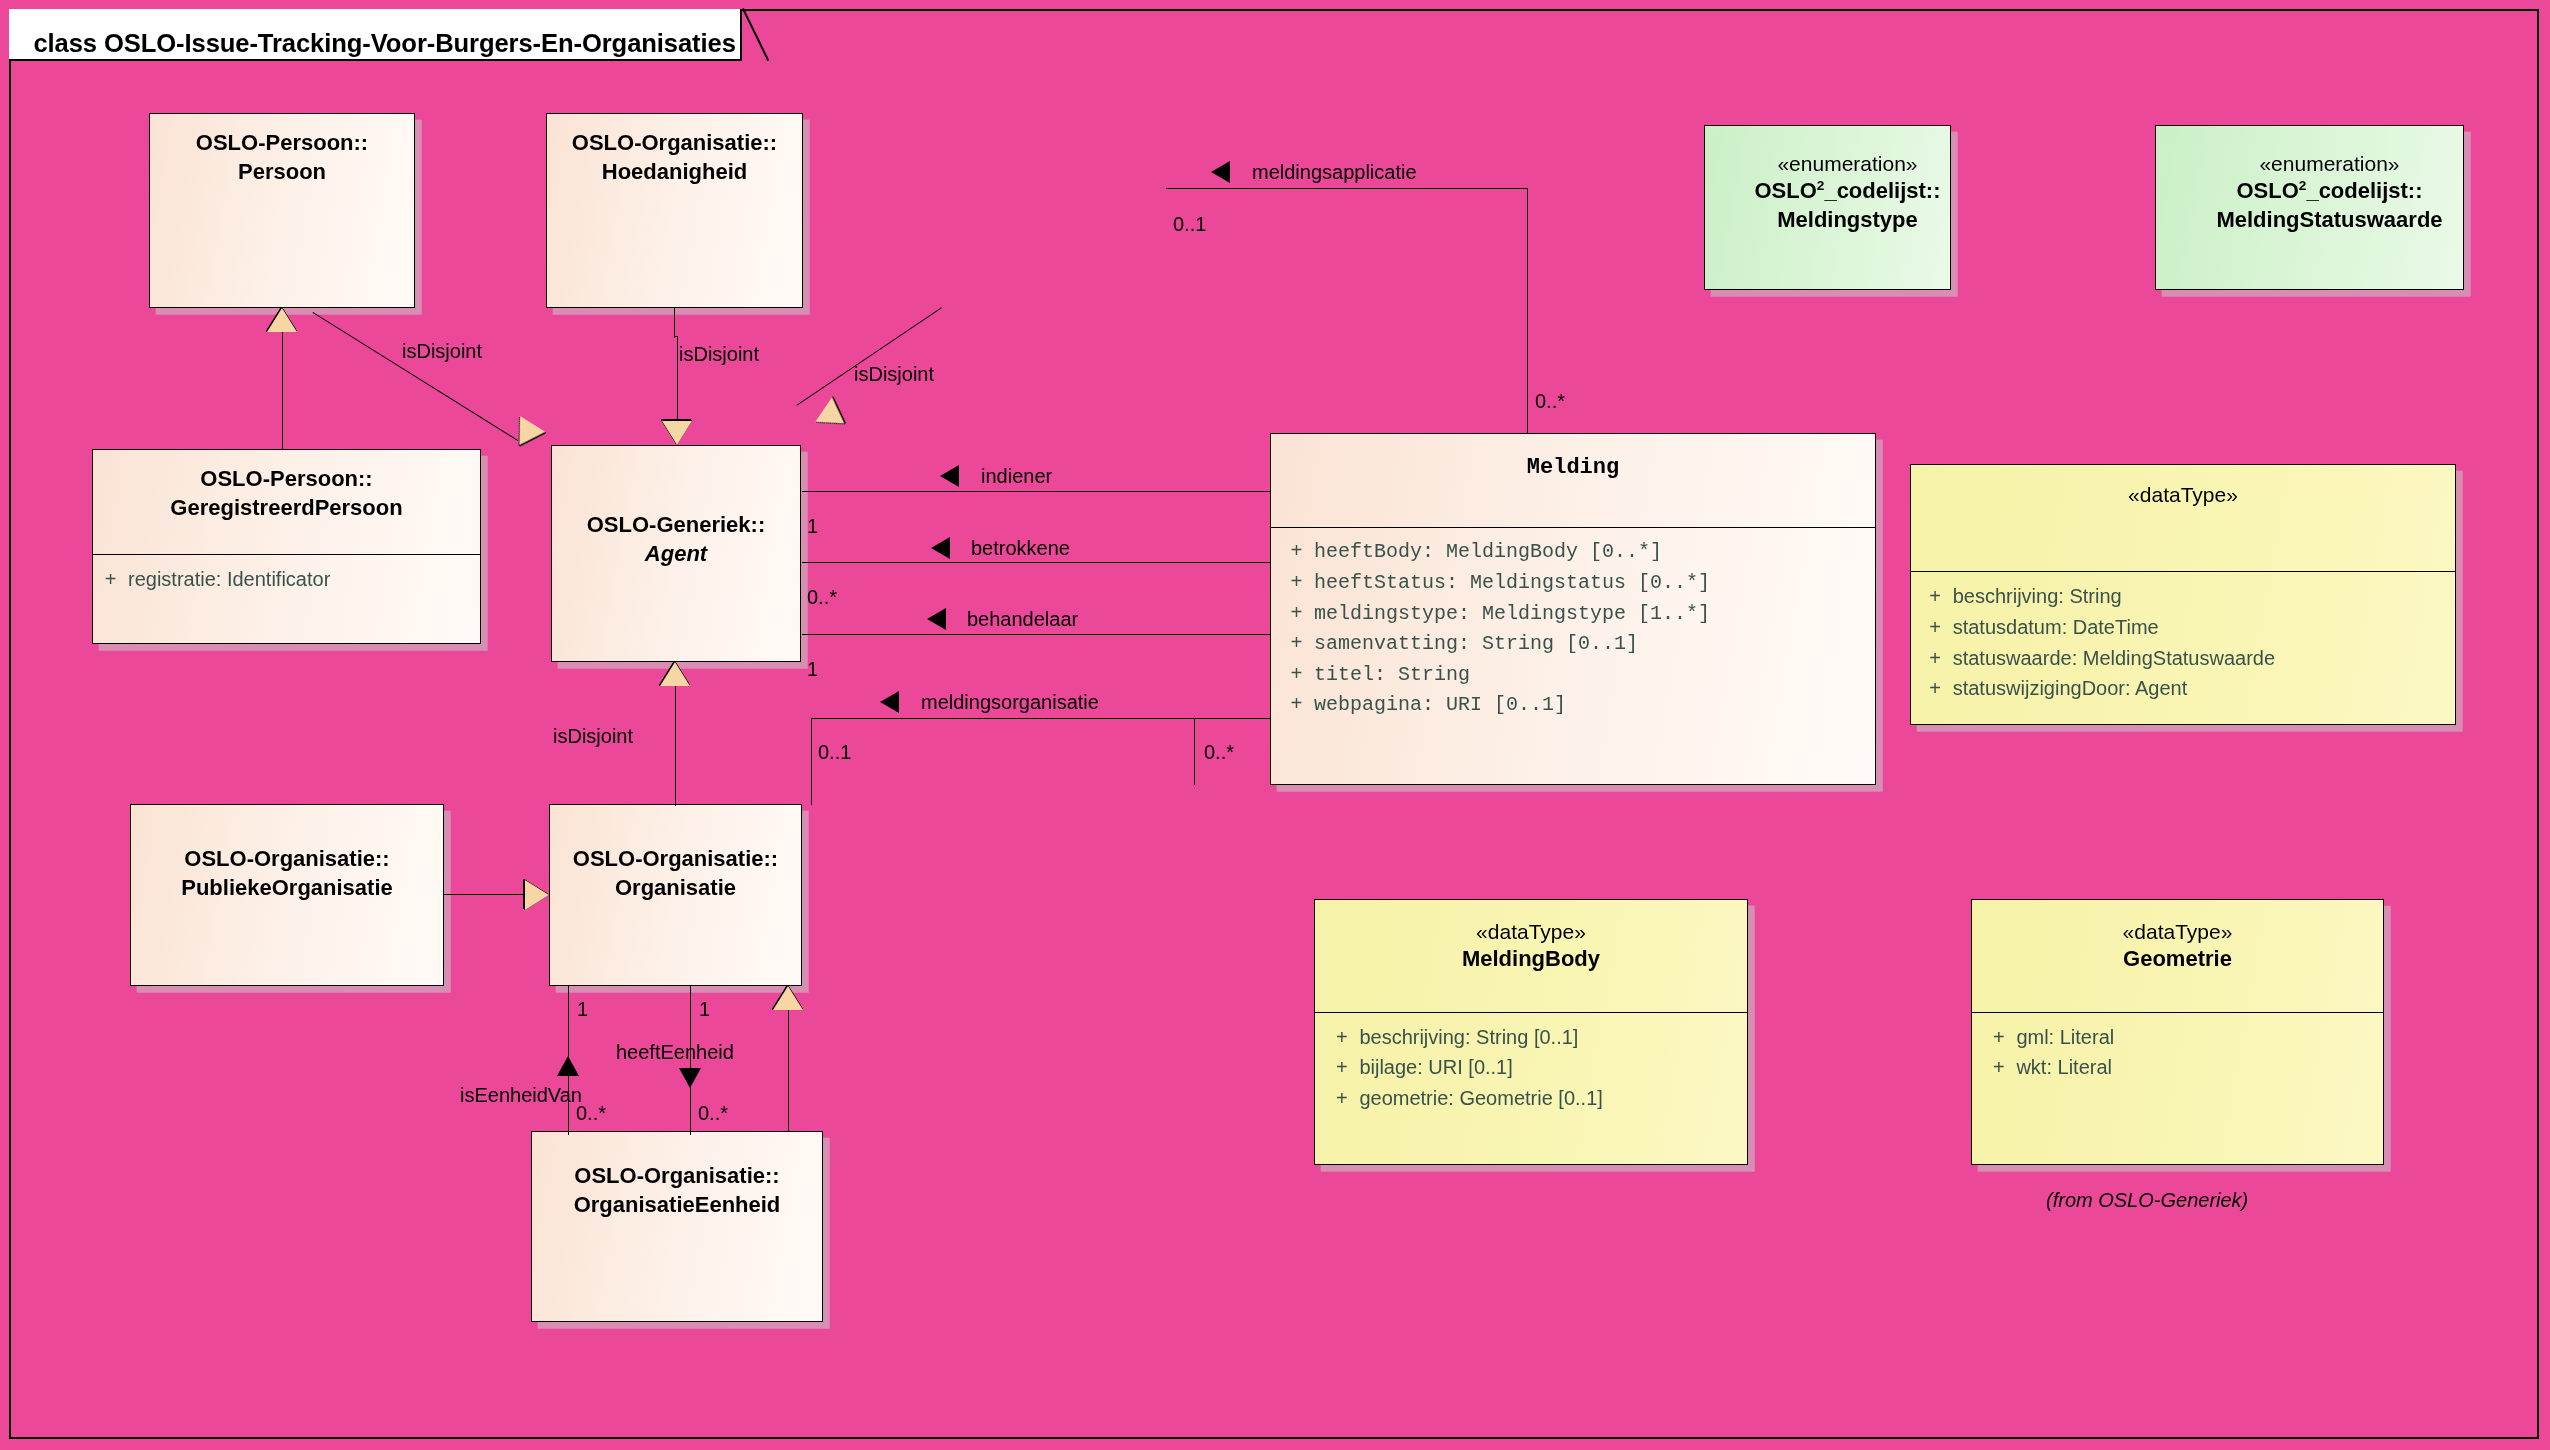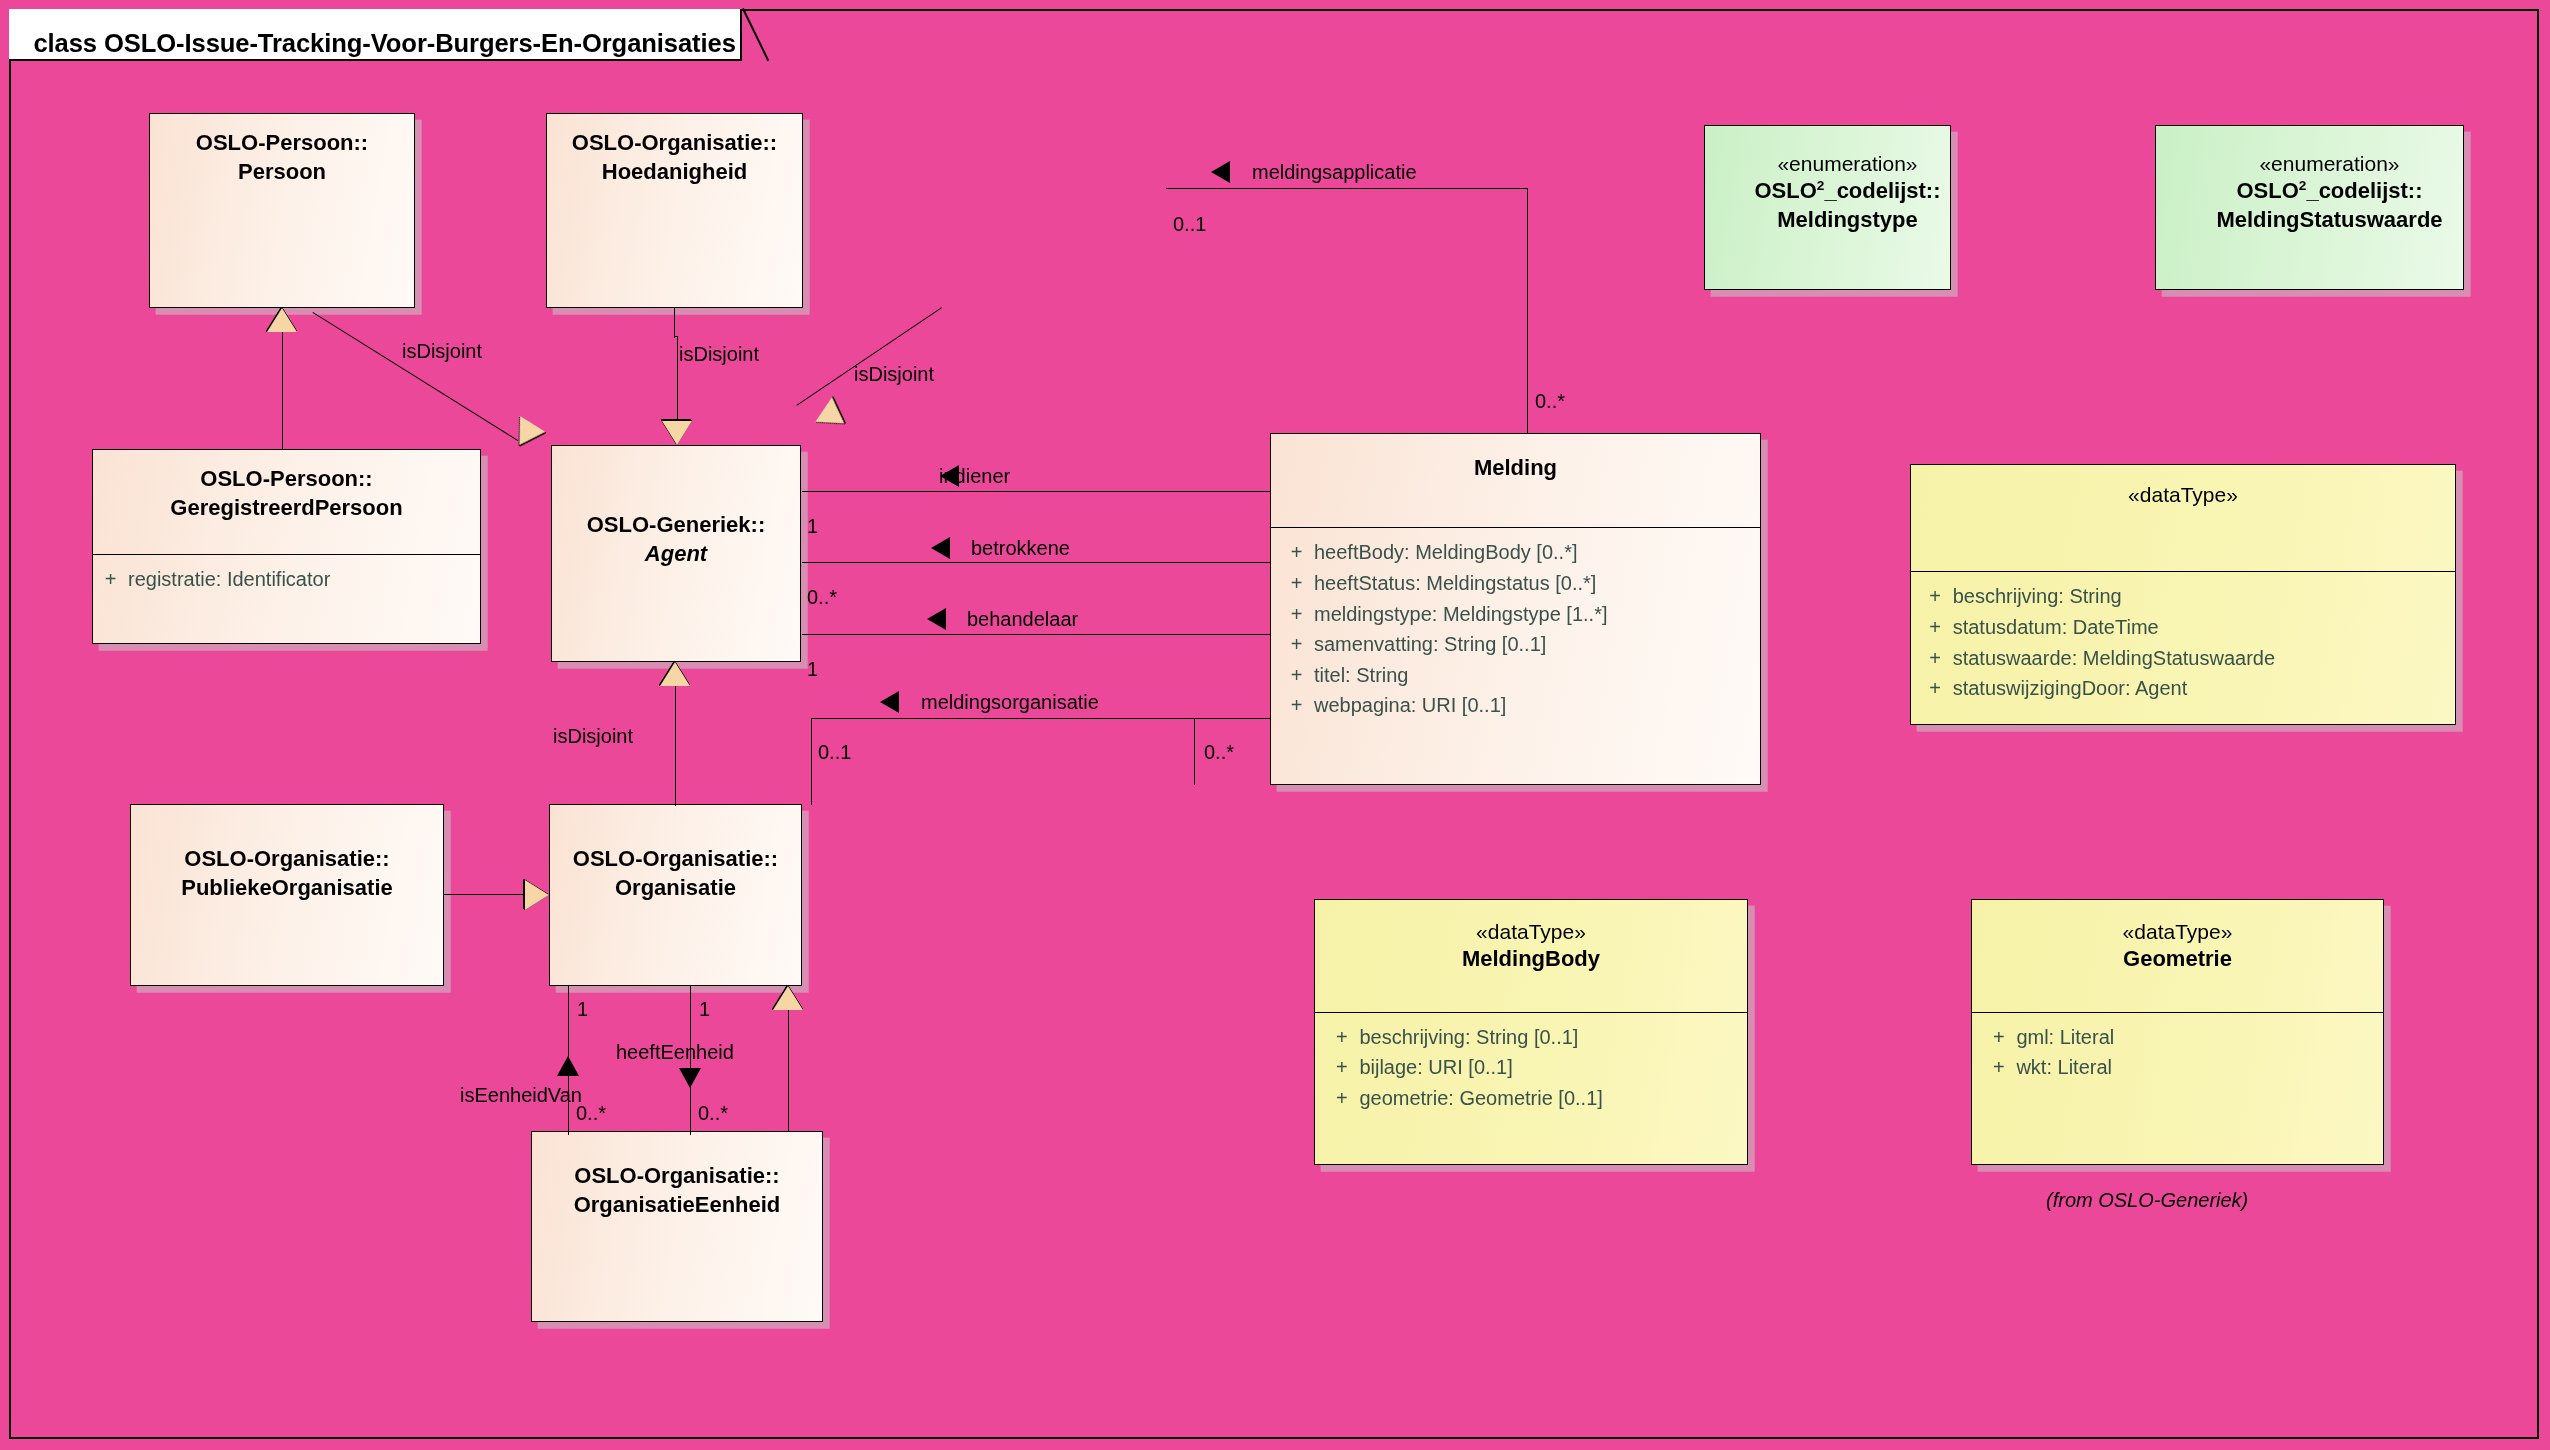--- a/index.html
+++ b/index.html
@@ -102,21 +102,21 @@
     </div>
   </div>
 
   <div class="node cls" style="left:551px;top:445px;width:250px;height:217px;">
     <div class="nhead" style="padding-top:65px;">
       <div class="pkg abs">OSLO-Generiek::</div>
       <div class="nm abs">Agent</div>
     </div>
   </div>
 
-  <div class="node cls" style="left:1270px;top:433px;width:491px;height:352px;">
+  <div class="node cls" style="left:1270px;top:433px;width:606px;height:352px;font-family:Liberation Mono, monospace;">
     <div class="nhead" style="height:73px;padding-top:20px;">
       <div class="nm">Melding</div>
     </div>
     <div class="sep attrs" style="padding-left:8px;">
       <div class="attr">
         <span class="vis">+</span>
         <span class="txt">heeftBody: MeldingBody [0..*]</span>
       </div>
       <div class="attr">
         <span class="vis">+</span>
@@ -271,21 +271,21 @@
 
   <div class="ln lnh" style="left:1166px;top:188px;width:362px;"></div>
   <div class="ln lnv" style="left:1527px;top:188px;height:246px;"></div>
   <div class="nav nav-l" style="left:1211px;top:161px;"></div>
   <div class="lbl" style="left:1252px;top:161px;">meldingsapplicatie</div>
   <div class="mult" style="left:1173px;top:213px;">0..1</div>
   <div class="mult" style="left:1535px;top:390px;">0..*</div>
 
   <div class="ln lnh" style="left:802px;top:491px;width:468px;"></div>
   <div class="nav nav-l" style="left:940px;top:465px;"></div>
-  <div class="lbl" style="left:939px;top:465px;">indiener</div>
+  <div class="lbl" style="left:981px;top:465px;">indiener</div>
   <div class="mult" style="left:807px;top:515px;">1</div>
 
   <div class="ln lnh" style="left:802px;top:562px;width:468px;"></div>
   <div class="nav nav-l" style="left:931px;top:537px;"></div>
   <div class="lbl" style="left:971px;top:537px;">betrokkene</div>
   <div class="mult" style="left:807px;top:586px;">0..*</div>
 
   <div class="ln lnh" style="left:802px;top:634px;width:468px;"></div>
   <div class="nav nav-l" style="left:927px;top:608px;"></div>
   <div class="lbl" style="left:967px;top:608px;">behandelaar</div>

